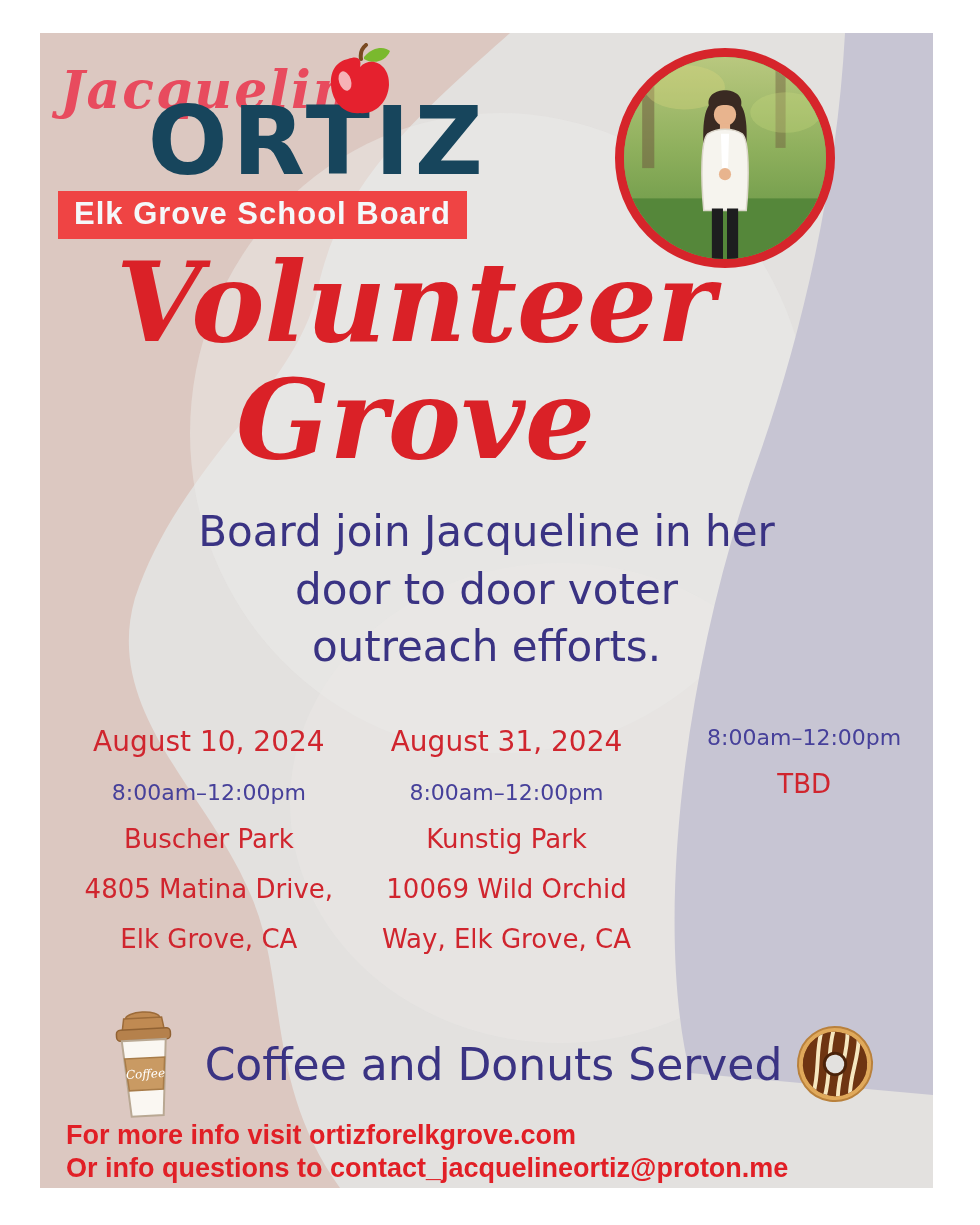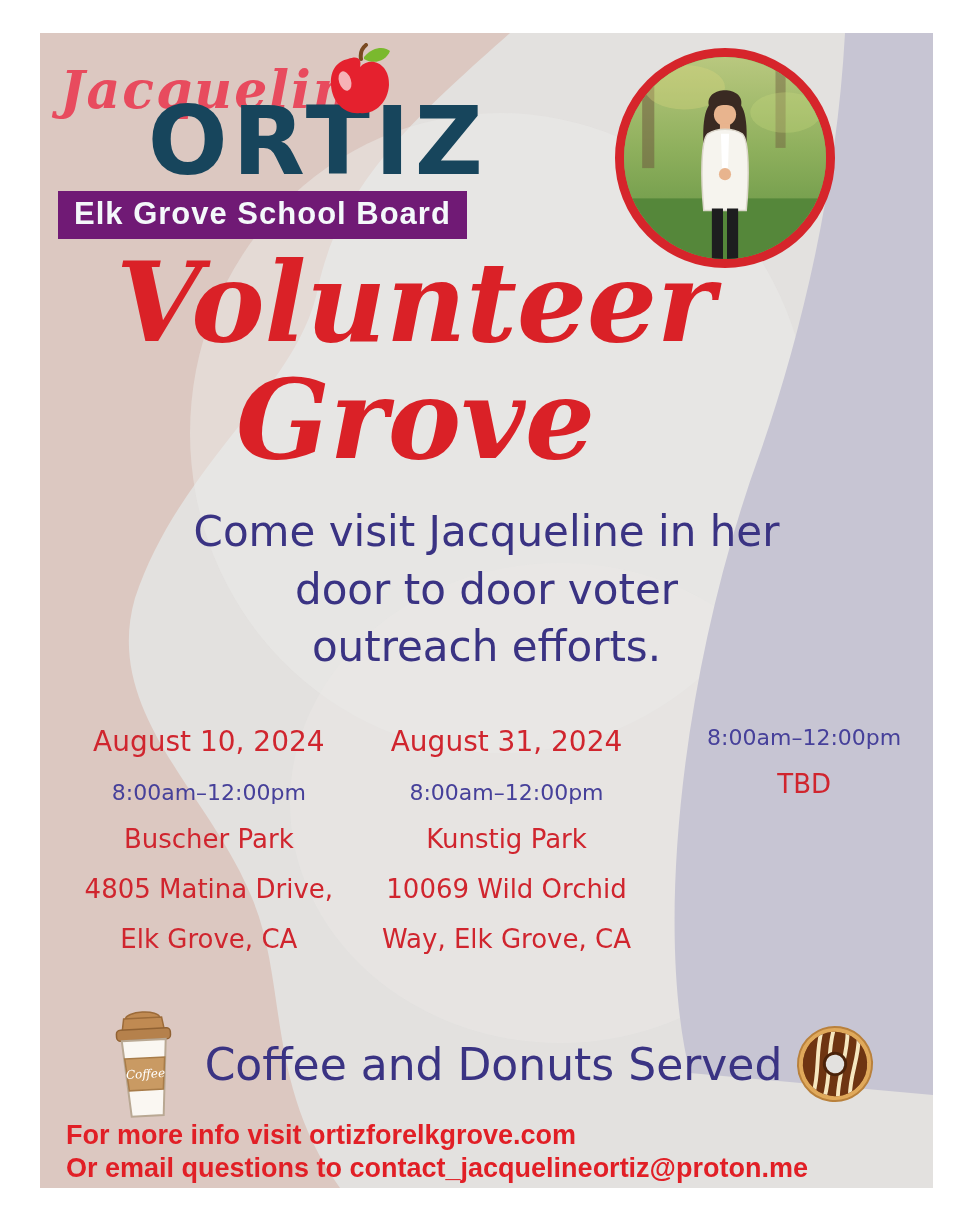--- a/index.html
+++ b/index.html
@@ -19,21 +19,21 @@
     font-family:"DejaVu Serif",serif;font-style:italic;font-weight:700;
     font-size:52px;color:#e84b5e;letter-spacing:2px;
   }
   .last-name{
     position:absolute;left:18px;top:62px;width:430px;
     font-family:"DejaVu Sans",sans-serif;font-weight:700;
     font-size:94px;line-height:1;color:#17455c;letter-spacing:5px;text-align:right;
   }
   .apple{position:absolute;left:288px;top:10px;width:64px;height:74px;z-index:3;}
   .banner{
-    position:absolute;left:18px;top:158px;background:#701a75;
+    position:absolute;left:18px;top:158px;background:#ef4444;
     color:#f4f8fa;font-family:"Liberation Sans",sans-serif;font-weight:700;
     font-size:31px;padding:5px 16px 7px 16px;letter-spacing:1px;
   }
 
   
   .photo{
     position:absolute;left:575px;top:15px;width:202px;height:202px;
     border-radius:50%;border:9px solid #d6252b;overflow:hidden;background:#7fa657;
   }
   .photo svg{display:block;width:100%;height:100%;}
@@ -141,21 +141,21 @@
       <rect x="102" y="150" width="11" height="50" fill="#1d1d1f"></rect>
     </svg>
   </div>
 
   <div class="title">
     <div>Volunteer</div>
     <div>Grove</div>
   </div>
 
   <div class="intro">
-    <div>Come visit Jacqueline in her</div>
+    <div>Board join Jacqueline in her</div>
     <div>door to door voter</div>
     <div>outreach efforts.</div>
   </div>
 
   <div class="events">
 
     <div class="event-col">
       <div class="event-date">August 10, 2024</div>
       <div class="event-time">8:00am–12:00pm</div>
       <div class="event-line">Buscher Park</div>
@@ -206,16 +206,16 @@
         <path d="M48,4 C52,28 44,52 48,76"></path>
         <path d="M60,8 C64,30 56,50 60,72"></path>
       </g>
       <circle cx="40" cy="40" r="11" fill="#e3e1df" stroke="#4c230a" stroke-width="3"></circle>
     </svg>
 
   </div>
 
   <div class="footer">
     <div>For more info visit ortizforelkgrove.com</div>
-    <div>Or email questions to contact_jacquelineortiz@proton.me</div>
+    <div>Or info questions to contact_jacquelineortiz@proton.me</div>
   </div>
 
 </div>
 
 </body></html>

